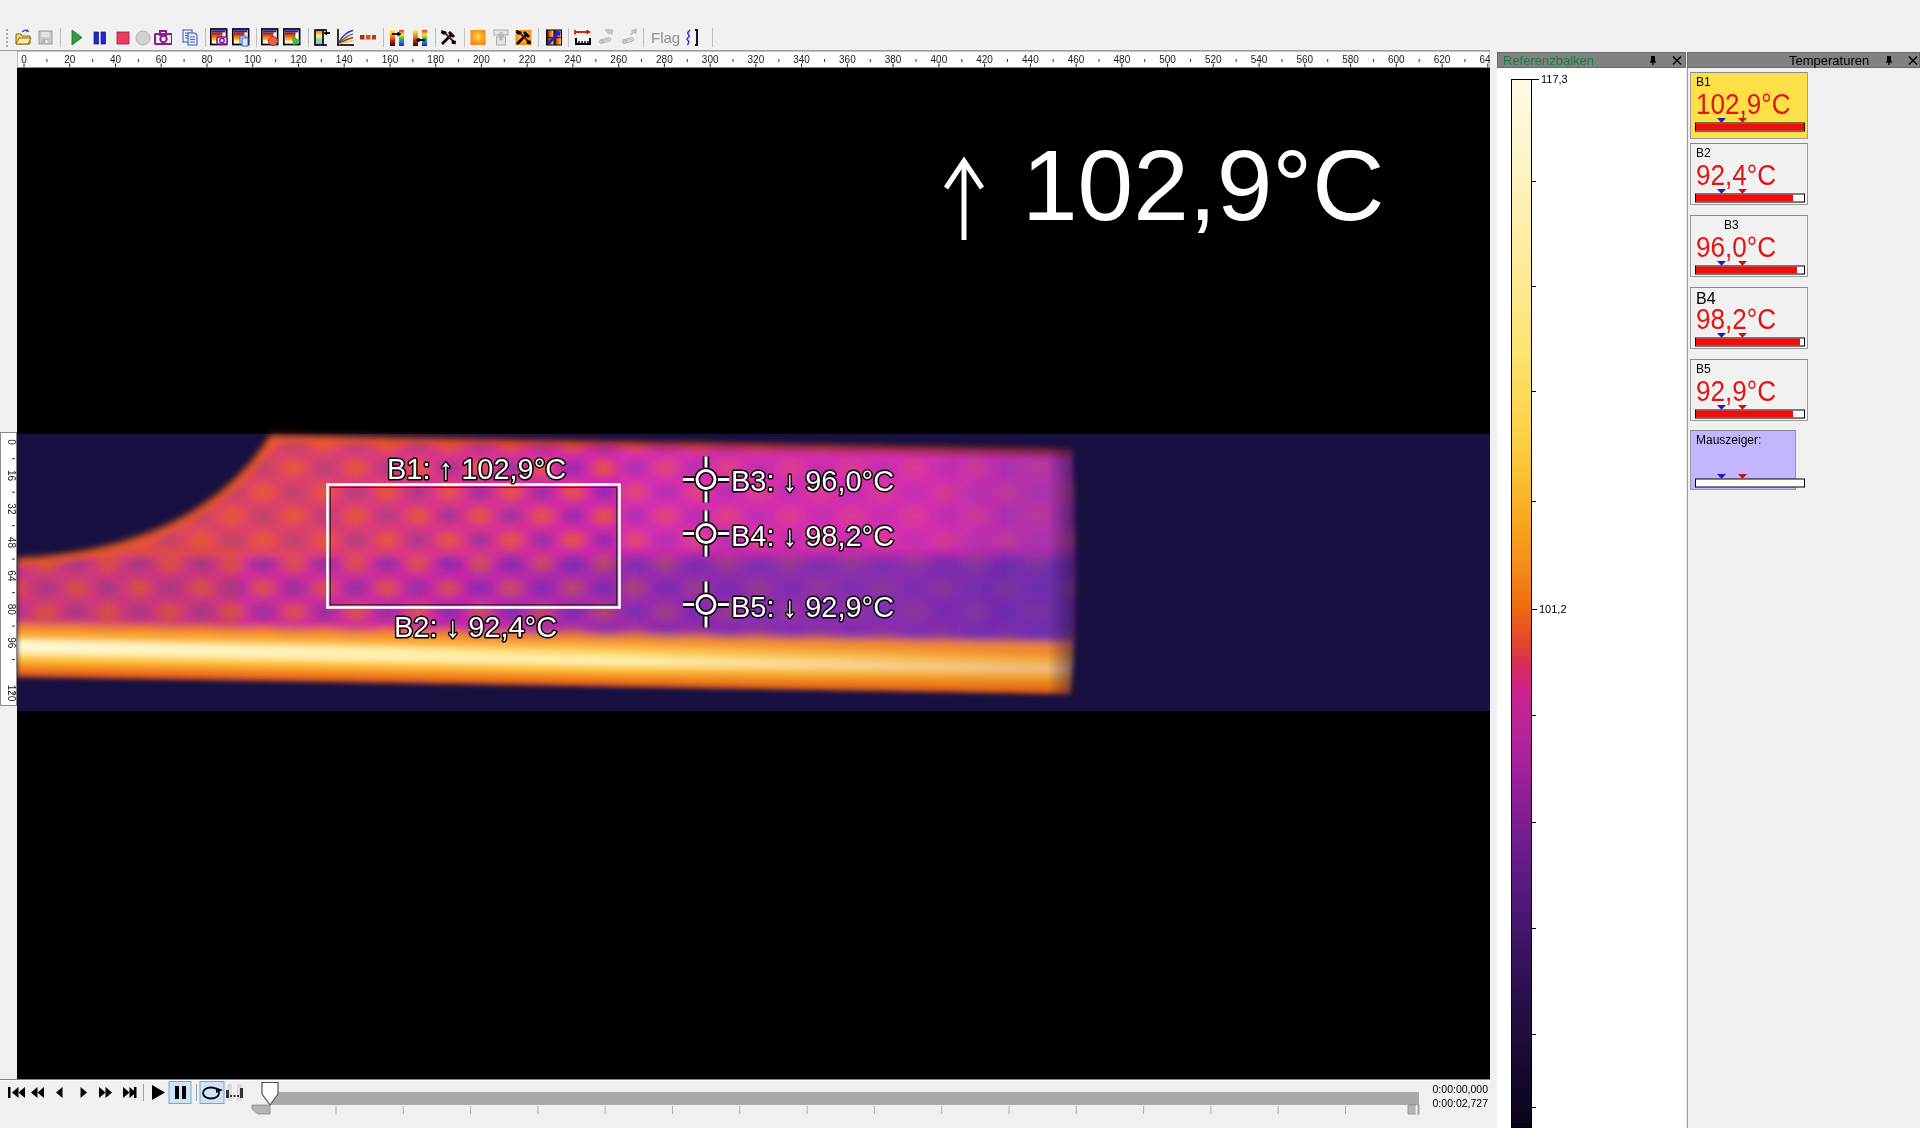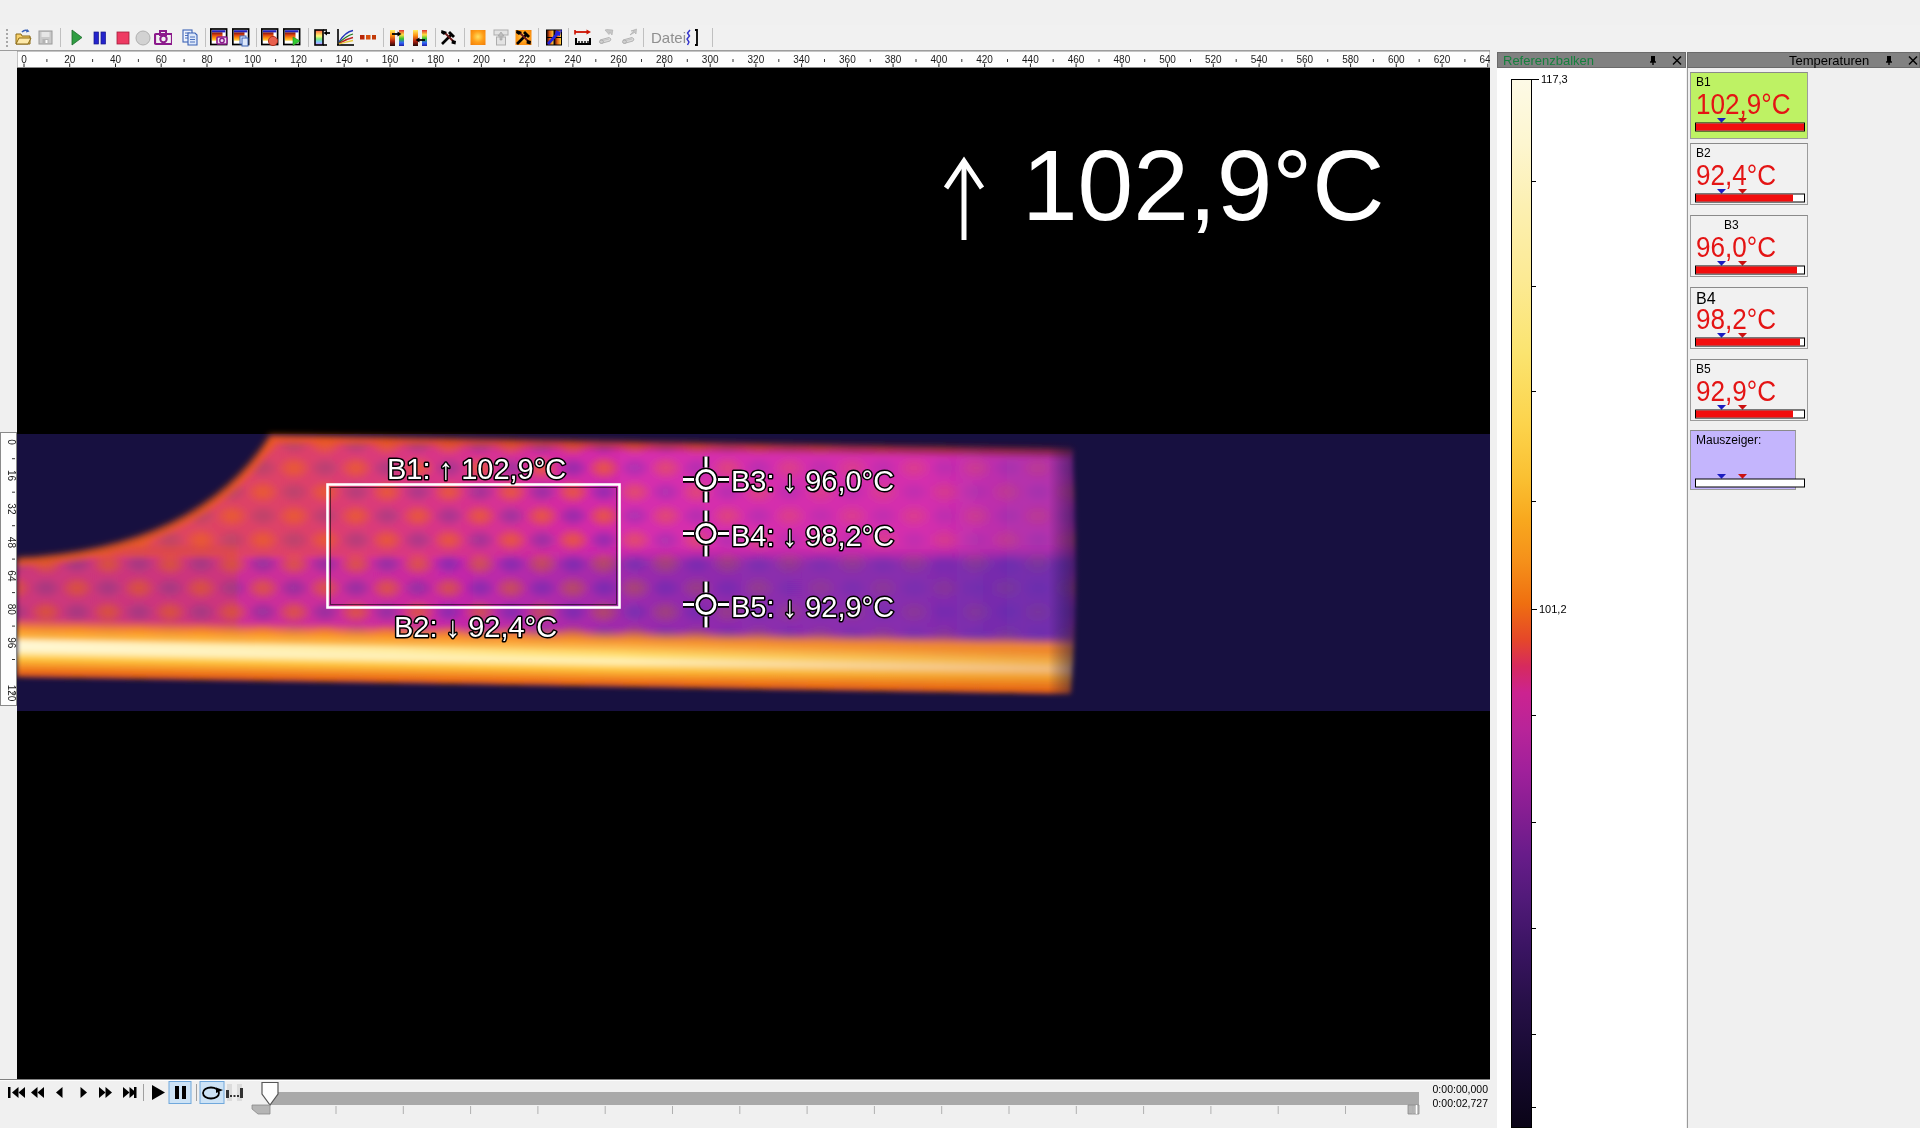--- a/index.html
+++ b/index.html
@@ -266,21 +266,21 @@
 <svg class="ic" style="left:620px" width="18" height="19" viewBox="0 0 18 19">
         <path d="M3 12 L12 9.5 L14 11 L13 13 L4 15.5 Z" fill="#dcdcdc" stroke="#b5b5b5"></path>
 <ellipse cx="4.5" cy="13.8" rx="2" ry="1.6" fill="#cfcfcf" stroke="#b0b0b0"></ellipse>
 <line x1="6" y1="12.5" x2="12" y2="11" stroke="#bbb" stroke-width="0.8"></line>
         <path d="M10 7 L14 2.5 L11 3 L16.5 1 L16 6 L14.5 4.5 Z" fill="#c6c6c6" stroke="#ababab" stroke-width="0.6"></path>
       </svg>
 <svg class="ic" style="left:681px" width="18" height="19" viewBox="0 0 18 19">
         <path d="M14 2 L16 2 L16 17 L14 17" fill="none" stroke="#000" stroke-width="1.8"></path>
 <path d="M9 2 L6.5 5 L8.5 8 L6 11 L8 14 L6.5 17" fill="none" stroke="#3333cc" stroke-width="1.4"></path>
       </svg>
-<span class="flagtxt" style="left:651px">Datei</span>
+<span class="flagtxt" style="left:651px">Flag</span>
 <div class="sep" style="left:60px"></div>
 <div class="sep" style="left:205px"></div>
 <div class="sep" style="left:256px"></div>
 <div class="sep" style="left:308px"></div>
 <div class="sep" style="left:383px"></div>
 <div class="sep" style="left:435px"></div>
 <div class="sep" style="left:464px"></div>
 <div class="sep" style="left:538px"></div>
 <div class="sep" style="left:568px"></div>
 <div class="sep" style="left:643px"></div>
@@ -672,21 +672,21 @@
 <svg class="abs" style="left:1884px;top:55px" width="36" height="11" viewBox="0 0 36 11">
 <g stroke="#000" stroke-width="1.4" fill="none">
 <line x1="5" y1="1" x2="5" y2="7"></line>
         <line x1="2" y1="7" x2="8" y2="7"></line>
         <line x1="5" y1="7" x2="5" y2="10"></line>
 <rect x="3" y="1" width="4" height="6" fill="#000" stroke="none"></rect>
 <line x1="25" y1="1.5" x2="33" y2="9.5"></line>
         <line x1="33" y1="1.5" x2="25" y2="9.5"></line>
 </g>
     </svg>
-<div class="abs" style="left:1690px;top:72px;width:118px;height:67px;background:#bef264;
+<div class="abs" style="left:1690px;top:72px;width:118px;height:67px;background:#fde047;
 border:1px solid #9c9c9c;border-top-color:#8a8a8a;">
 <div style="position:absolute;left:5px;top:2px;font-size:12px;color:#000;">B1</div>
 <div style="position:absolute;left:5px;top:15px;font-size:29px;color:#e41414;transform:scaleX(0.9);transform-origin:0 0;white-space:nowrap;">102,9°C</div>
 <svg style="position:absolute;left:4px;top:43px" width="110" height="16" viewBox="0 0 110 16">
 <path d="M22 2 L31 2 L26.5 6.8 Z" fill="#1b1bc0"></path>
 <path d="M43 2 L52 2 L47.5 6.8 Z" fill="#cc1111"></path>
 <rect x="0.5" y="7" width="109" height="8" fill="#fff" stroke="#000"></rect>
 <rect x="1" y="7.5" width="108" height="7" fill="#f20d0d"></rect>
 </svg>
     </div>

